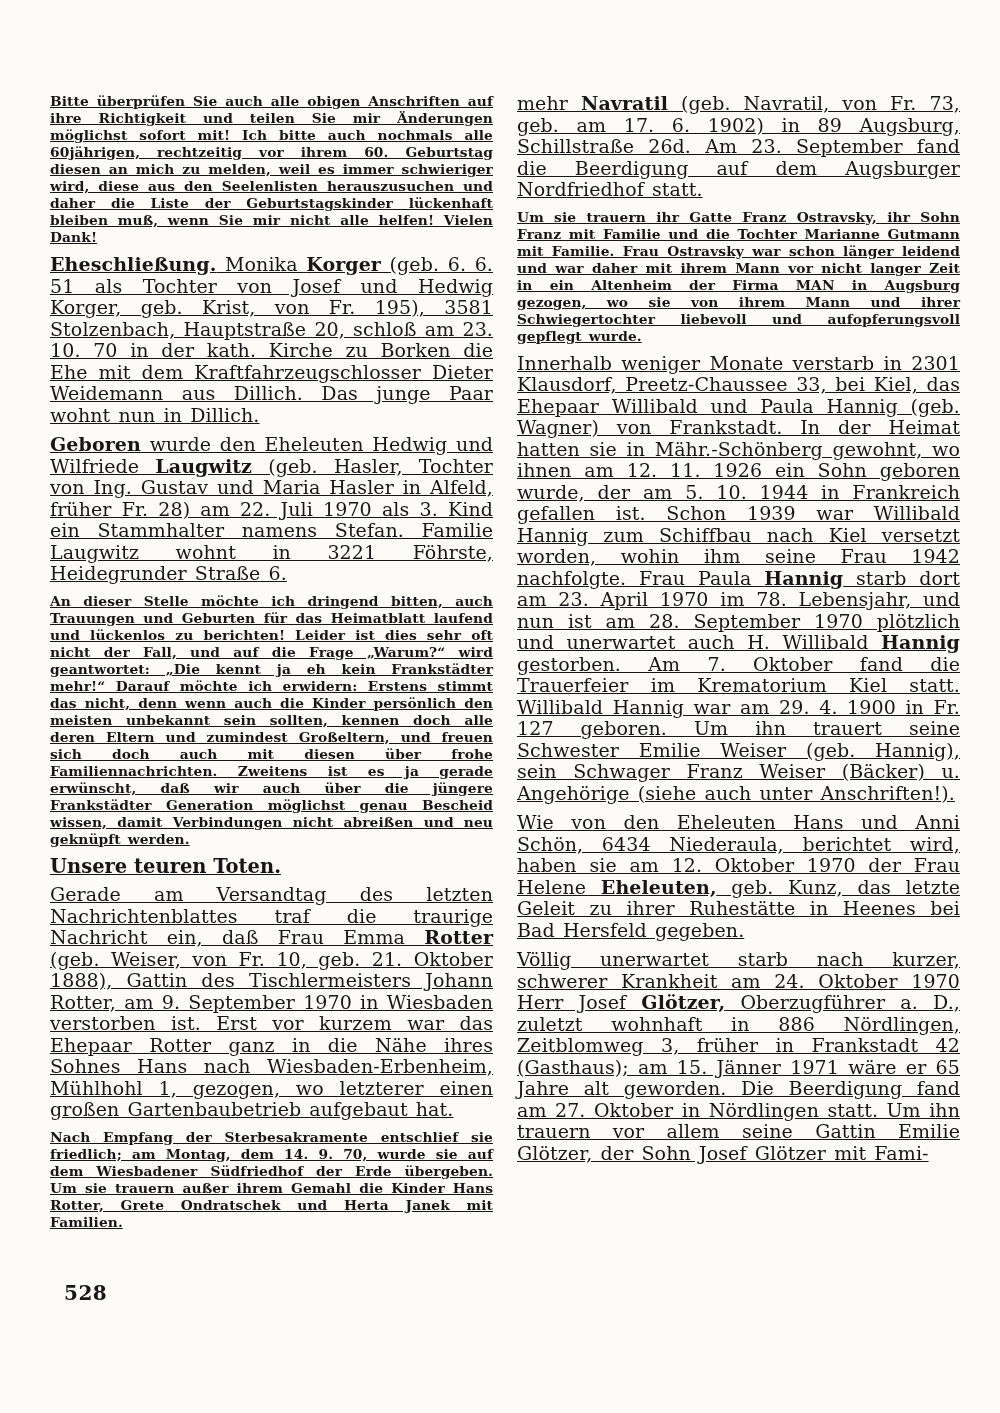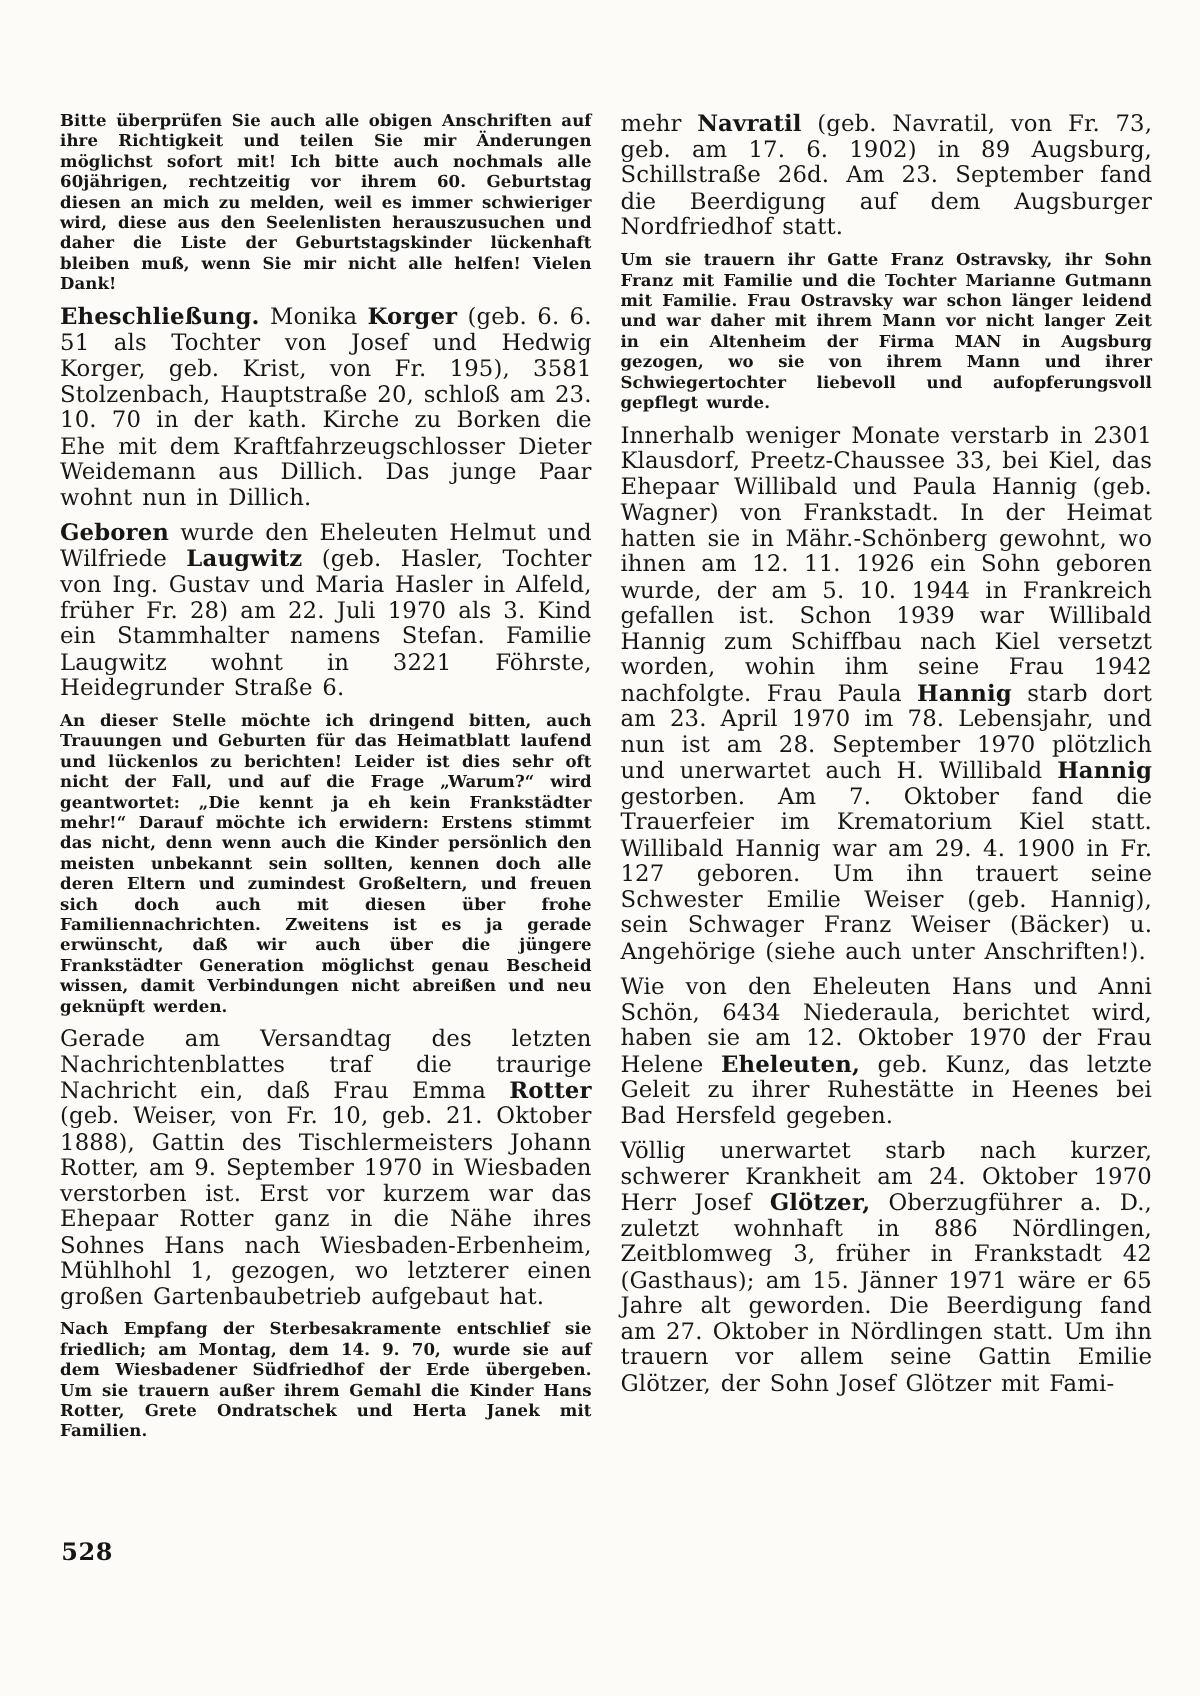--- a/index.html
+++ b/index.html
@@ -17,20 +17,21 @@
     padding:93px 37px 0 50px;
   }
   .columns{
     display:flex;
     gap:24px;
     align-items:flex-start;
   }
   .col{
     width:443px;
     flex:0 0 443px;
+    text-decoration:underline;
   }
   .para{
     margin:0 0 8px 0;
     text-align:justify;
     hyphens:auto;
     -webkit-hyphens:auto;
   }
   .para.normal{
     font-size:19px;
     line-height:21.5px;
@@ -47,37 +48,38 @@
   .para.heading{
     font-size:19.5px;
     line-height:21.5px;
     font-weight:bold;
     margin:7px 0 7px 0;
     text-align:left;
   }
   .b{font-weight:bold;}
   .pageno{
     position:absolute;
-    left:51px;
+    left:64px;
     top:1281px;
     font-size:20px;
     font-weight:bold;
     letter-spacing:0.5px;
   }
 </style>
 </head>
 <body>
 
 <div class="page">
   <div class="columns">
     <div class="col">
         <p class="para small"><span>Bitte überprüfen Sie auch alle obigen Anschriften auf ihre Richtigkeit und teilen Sie mir Änderungen möglichst sofort mit! Ich bitte auch nochmals alle 60jährigen, rechtzeitig vor ihrem 60. Geburtstag diesen an mich zu melden, weil es immer schwieriger wird, diese aus den Seelenlisten herauszusuchen und daher die Liste der Geburtstagskinder lückenhaft bleiben muß, wenn Sie mir nicht alle helfen! Vielen Dank!</span></p>
         <p class="para normal"><span class="b">Eheschließung.</span><span> Monika </span><span class="b">Korger</span><span> (geb. 6. 6. 51 als Tochter von Josef und Hedwig Korger, geb. Krist, von Fr. 195), 3581 Stolzenbach, Hauptstraße 20, schloß am 23. 10. 70 in der kath. Kirche zu Borken die Ehe mit dem Kraftfahrzeugschlosser Dieter Weidemann aus Dillich. Das junge Paar wohnt nun in Dillich.</span></p>
-        <p class="para normal"><span class="b">Geboren</span><span> wurde den Eheleuten Helmut und Wilfriede </span><span class="b">Laugwitz</span><span> (geb. Hasler, Tochter von Ing. Gustav und Maria Hasler in Alfeld, früher Fr. 28) am 22. Juli 1970 als 3. Kind ein Stammhalter namens Stefan. Familie Laugwitz wohnt in 3221 Föhrste, Heidegrunder Straße 6.</span></p>
+        <p class="para normal"><span class="b">Geboren</span><span> wurde den Eheleuten Hedwig und Wilfriede </span><span class="b">Laugwitz</span><span> (geb. Hasler, Tochter von Ing. Gustav und Maria Hasler in Alfeld, früher Fr. 28) am 22. Juli 1970 als 3. Kind ein Stammhalter namens Stefan. Familie Laugwitz wohnt in 3221 Föhrste, Heidegrunder Straße 6.</span></p>
         <p class="para small"><span>An dieser Stelle möchte ich dringend bitten, auch Trauungen und Geburten für das Heimatblatt laufend und lückenlos zu berichten! Leider ist dies sehr oft nicht der Fall, und auf die Frage „Warum?“ wird geantwortet: „Die kennt ja eh kein Frankstädter mehr!“ Darauf möchte ich erwidern: Erstens stimmt das nicht, denn wenn auch die Kinder persönlich den meisten unbekannt sein sollten, kennen doch alle deren Eltern und zumindest Großeltern, und freuen sich doch auch mit diesen über frohe Familiennachrichten. Zweitens ist es ja gerade erwünscht, daß wir auch über die jüngere Frankstädter Generation möglichst genau Bescheid wissen, damit Verbindungen nicht abreißen und neu geknüpft werden.</span></p>
+        <p class="para heading"><span class="b">Unsere teuren Toten.</span></p>
         <p class="para normal"><span>Gerade am Versandtag des letzten Nachrichtenblattes traf die traurige Nachricht ein, daß Frau Emma </span><span class="b">Rotter</span><span> (geb. Weiser, von Fr. 10, geb. 21. Oktober 1888), Gattin des Tischlermeisters Johann Rotter, am 9. September 1970 in Wiesbaden verstorben ist. Erst vor kurzem war das Ehepaar Rotter ganz in die Nähe ihres Sohnes Hans nach Wiesbaden-Erbenheim, Mühlhohl 1, gezogen, wo letzterer einen großen Gartenbaubetrieb aufgebaut hat.</span></p>
         <p class="para small"><span>Nach Empfang der Sterbesakramente entschlief sie friedlich; am Montag, dem 14. 9. 70, wurde sie auf dem Wiesbadener Südfriedhof der Erde übergeben. Um sie trauern außer ihrem Gemahl die Kinder Hans Rotter, Grete Ondratschek und Herta Janek mit Familien.</span></p>
       </div>
     <div class="col">
         <p class="para normal"><span>mehr </span><span class="b">Navratil</span><span> (geb. Navratil, von Fr. 73, geb. am 17. 6. 1902) in 89 Augsburg, Schillstraße 26d. Am 23. September fand die Beerdigung auf dem Augsburger Nordfriedhof statt.</span></p>
         <p class="para small"><span>Um sie trauern ihr Gatte Franz Ostravsky, ihr Sohn Franz mit Familie und die Tochter Marianne Gutmann mit Familie. Frau Ostravsky war schon länger leidend und war daher mit ihrem Mann vor nicht langer Zeit in ein Altenheim der Firma MAN in Augsburg gezogen, wo sie von ihrem Mann und ihrer Schwiegertochter liebevoll und aufopferungsvoll gepflegt wurde.</span></p>
         <p class="para normal"><span>Innerhalb weniger Monate verstarb in 2301 Klausdorf, Preetz-Chaussee 33, bei Kiel, das Ehepaar Willibald und Paula Hannig (geb. Wagner) von Frankstadt. In der Heimat hatten sie in Mähr.-Schönberg gewohnt, wo ihnen am 12. 11. 1926 ein Sohn geboren wurde, der am 5. 10. 1944 in Frankreich gefallen ist. Schon 1939 war Willibald Hannig zum Schiffbau nach Kiel versetzt worden, wohin ihm seine Frau 1942 nachfolgte. Frau Paula </span><span class="b">Hannig</span><span> starb dort am 23. April 1970 im 78. Lebensjahr, und nun ist am 28. September 1970 plötzlich und unerwartet auch H. Willibald </span><span class="b">Hannig</span><span> gestorben. Am 7. Oktober fand die Trauerfeier im Krematorium Kiel statt. Willibald Hannig war am 29. 4. 1900 in Fr. 127 geboren. Um ihn trauert seine Schwester Emilie Weiser (geb. Hannig), sein Schwager Franz Weiser (Bäcker) u. Angehörige (siehe auch unter Anschriften!).</span></p>
         <p class="para normal"><span>Wie von den Eheleuten Hans und Anni Schön, 6434 Niederaula, berichtet wird, haben sie am 12. Oktober 1970 der Frau Helene </span><span class="b">Eheleuten,</span><span> geb. Kunz, das letzte Geleit zu ihrer Ruhestätte in Heenes bei Bad Hersfeld gegeben.</span></p>
         <p class="para normal"><span>Völlig unerwartet starb nach kurzer, schwerer Krankheit am 24. Oktober 1970 Herr Josef </span><span class="b">Glötzer,</span><span> Oberzugführer a. D., zuletzt wohnhaft in 886 Nördlingen, Zeitblomweg 3, früher in Frankstadt 42 (Gasthaus); am 15. Jänner 1971 wäre er 65 Jahre alt geworden. Die Beerdigung fand am 27. Oktober in Nördlingen statt. Um ihn trauern vor allem seine Gattin Emilie Glötzer, der Sohn Josef Glötzer mit Fami-</span></p>
       </div>

